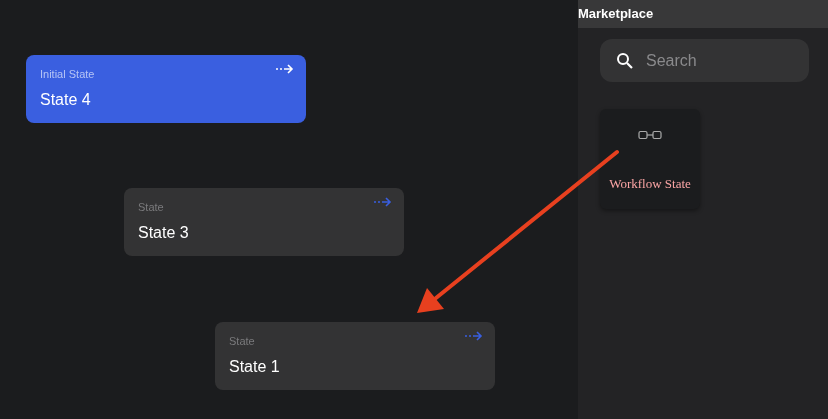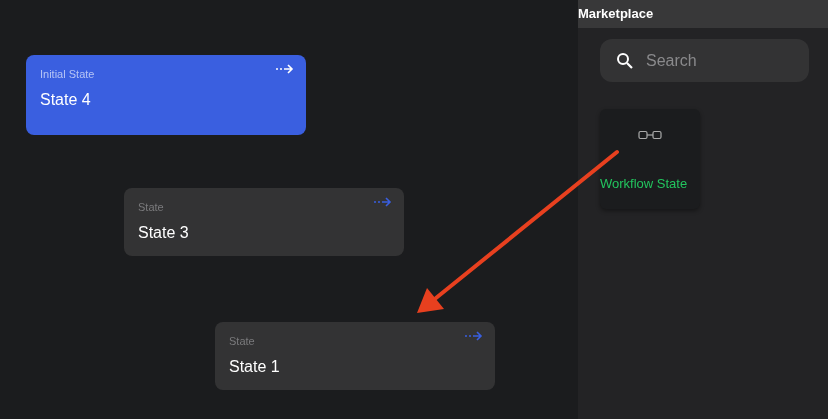--- a/index.html
+++ b/index.html
@@ -2,34 +2,34 @@
 <html><head>
   <meta charset="utf-8">
   <style>
     html, body { margin:0; padding:0; }
     body { width:828px; height:419px; background:#1b1c1e; position:relative; overflow:hidden; font-family:"Liberation Sans", sans-serif; }
     .canvas { position:absolute; left:0; top:0; width:578px; height:419px; background:#1b1c1e; }
     .node { position:absolute; border-radius:8px; box-sizing:border-box; cursor:pointer; }
     .node .kind { position:absolute; left:14px; top:13px; font-size:11px; }
     .node .name { position:absolute; left:14px; top:36px; font-size:16px; color:#ffffff; }
     .node .arrow { position:absolute; right:11px; top:8px; width:20px; height:12px; }
-    .n1 { left:26px; top:55px; width:280px; height:80px; background:#3a5fe0; }
+    .n1 { left:26px; top:55px; width:280px; height:68px; background:#3a5fe0; }
     .n1 .kind { color:#b6c4f5; }
     .n2 { left:124px; top:188px; width:280px; height:68px; background:#333334; }
     .n3 { left:215px; top:322px; width:280px; height:68px; background:#333334; }
     .n2 .kind, .n3 .kind { color:#7a7a7c; }
     .panel { position:absolute; left:578px; top:0; width:250px; height:419px; background:#232325; }
     .panel-header { height:28px; background:#383839; color:#ffffff; font-size:13px; font-weight:bold; text-align:left; line-height:28px; }
     .search { position:absolute; left:22px; top:39px; width:209px; height:43px; background:#333334; border-radius:12px; }
     .search svg { position:absolute; left:16px; top:13px; }
     .search input { position:absolute; left:46px; top:0; height:43px; width:155px; border:none; outline:none; background:transparent; color:#ddd; font-size:16px; font-family:"Liberation Sans", sans-serif; padding:0; }
     .search input::placeholder { color:#8a8a8c; }
     .tile { position:absolute; left:22px; top:109px; width:100px; height:100px; background:#1b1c1e; border-radius:6px; box-shadow:0 2px 4px rgba(0,0,0,0.4); cursor:grab; }
     .tile svg { position:absolute; left:38px; top:21px; }
-    .tile .label { position:absolute; left:0; width:100px; top:67px; text-align:left; color:#22c55e; font-size:13px; }
+    .tile .label { position:absolute; left:0; width:100px; top:67px; text-align:center; color:#fca5a5; font-size:13px;font-family:Liberation Serif, serif; }
     .annot { position:absolute; left:0; top:0; pointer-events:none; }
   </style>
 </head>
 <body>
 
 <div class="canvas">
   <div class="node n1">
     <span class="kind">Initial State</span>
     <span class="name">State 4</span>
     <svg class="arrow" viewBox="0 0 20 12">

